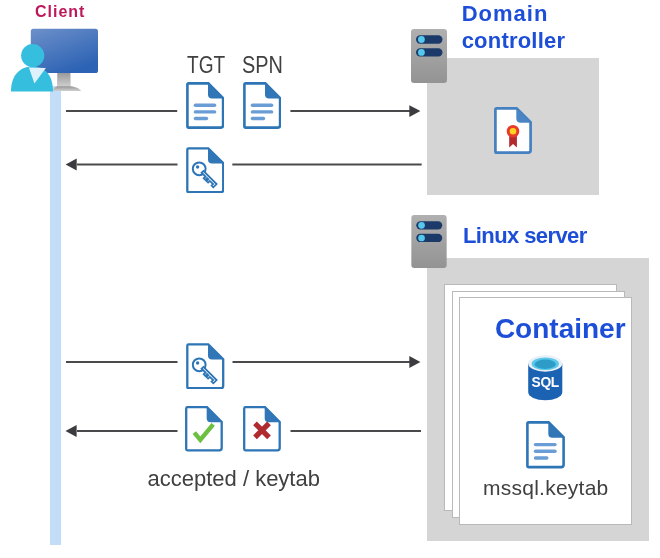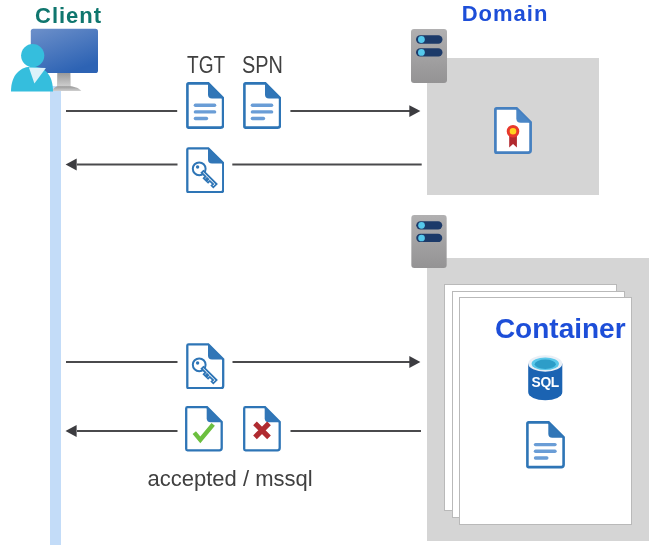--- a/index.html
+++ b/index.html
@@ -142,20 +142,22 @@
   </svg>
 
   <svg class="abs" style="left:526px;top:421px" width="39" height="47.5" viewBox="0 0 39 47.5">
     <path d="M2.6 1.4 H22.6 L37.6 16.4 V43.7 Q37.6 46.1 35.2 46.1 H2.6 Q1.4 46.1 1.4 44.9 V2.6 Q1.4 1.4 2.6 1.4 Z" fill="#fff" stroke="#2e75b6" stroke-width="2.6"></path>
     <path d="M22.3 1.4 L37.6 16.7 H26.3 Q22.3 16.7 22.3 12.7 Z" fill="#3176b7"></path>
     <rect x="7.8" y="21.9" width="22.9" height="3.4" rx="1.7" fill="#6a9dd6"></rect>
     <rect x="7.8" y="28.6" width="22.9" height="3.4" rx="1.7" fill="#6a9dd6"></rect>
     <rect x="7.8" y="35.3" width="14.7" height="3.4" rx="1.7" fill="#6a9dd6"></rect>
   </svg>
 
-  <div class="abs hd" style="left:35px;top:3px;font-size:22px;color:#0f766e;letter-spacing:1px">Client</div>
-  <div class="abs hd" style="left:461.7px;top:1px;font-size:22px;line-height:26.7px"><span style="letter-spacing:1px">Domain</span><br></div>
+  <div class="abs hd" style="left:35px;top:3px;font-size:16px;color:#be185d;letter-spacing:1px">Client</div>
+  <div class="abs hd" style="left:461.7px;top:1px;font-size:22px;line-height:26.7px"><span style="letter-spacing:1px">Domain</span><br><span style="letter-spacing:0.2px">controller</span></div>
+  <div class="abs hd" style="left:463px;top:223px;font-size:22px;letter-spacing:-0.6px">Linux server</div>
   <div class="abs hd" style="left:494.9px;top:313px;font-size:28px">Container</div>
   <div class="abs lbl" style="left:187.2px;top:52px;font-size:23px;transform:scaleX(0.83);transform-origin:0 0">TGT</div>
   <div class="abs lbl" style="left:241.7px;top:52px;font-size:23px;transform:scaleX(0.865);transform-origin:0 0">SPN</div>
-  <div class="abs lbl" style="left:147.5px;top:466px;font-size:22px">accepted / mssql</div>
+  <div class="abs lbl" style="left:147.5px;top:466px;font-size:22px">accepted / keytab</div>
+  <div class="abs lbl" style="left:483px;top:476px;font-size:21px;letter-spacing:0.25px">mssql.keytab</div>
 
 </div>
 
 </body></html>

